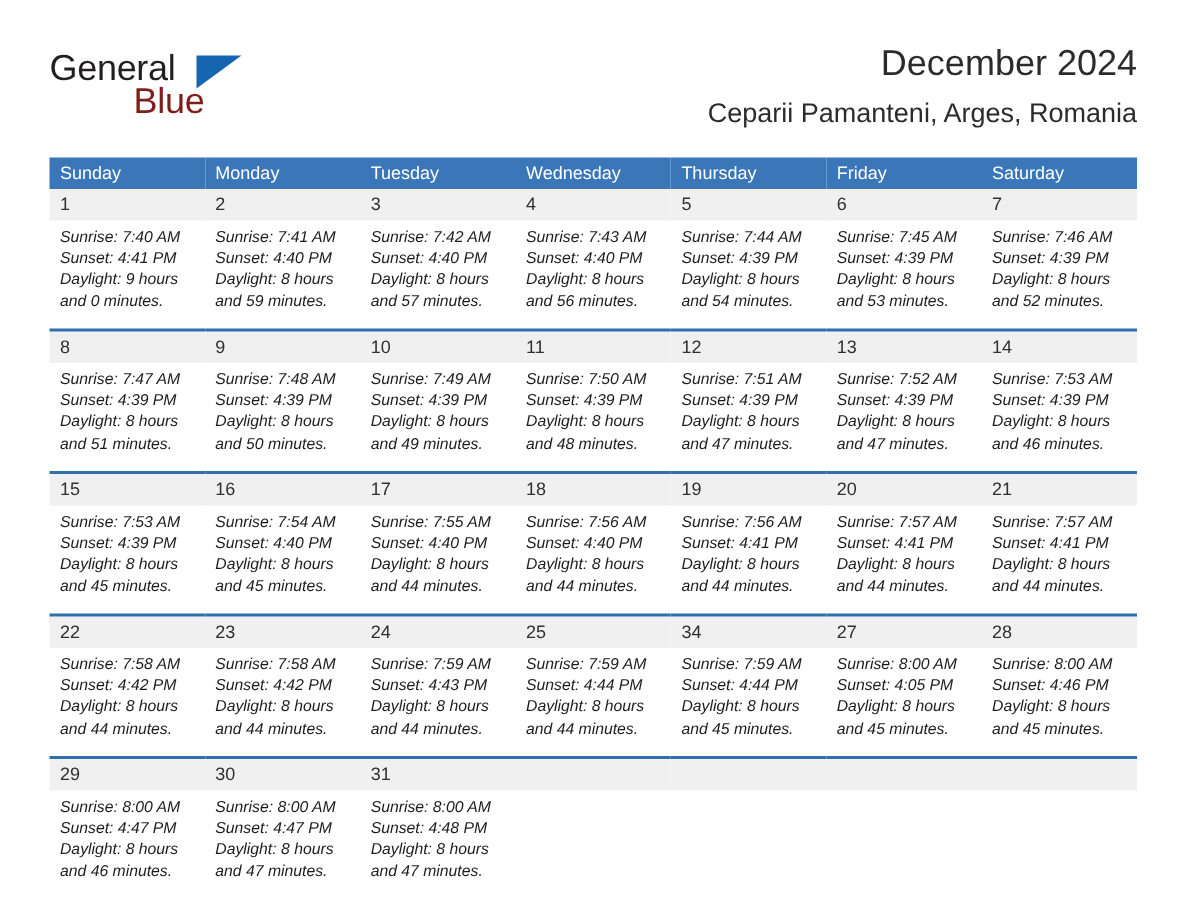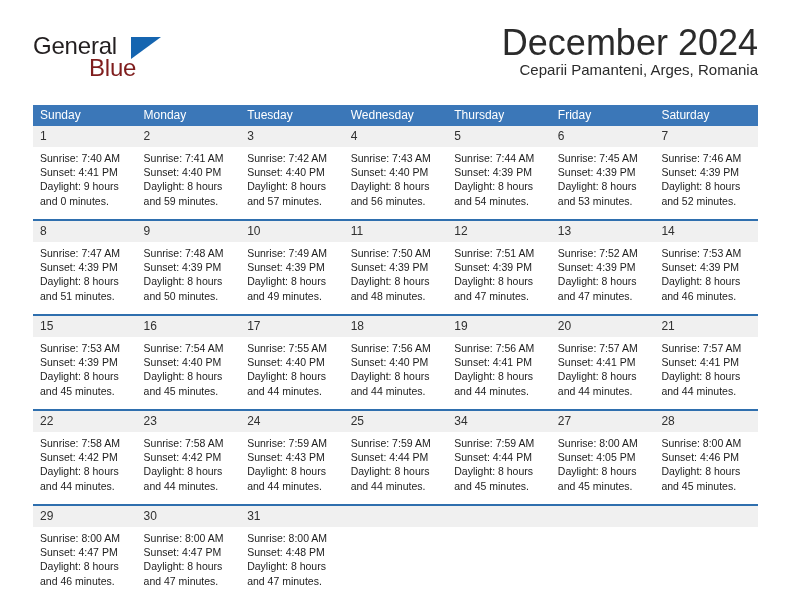--- a/index.html
+++ b/index.html
@@ -64,28 +64,29 @@
     border-bottom: 22px solid transparent;
   }
 
   .title-block {
     position: absolute;
     right: 0;
     top: 0;
     text-align: right;
   }
   .month-title {
-    font-size: 36px;
+    font-size: 24px;
     font-weight: normal;
     color: #2b2b2b;
     line-height: 34px;
     white-space: nowrap;
   }
   .location-subtitle {
-    font-size: 15px;
+    margin-top: 6px;
+    font-size: 18px;
     color: #2b2b2b;
     line-height: 19px;
     white-space: nowrap;
   }
 
   
   .calendar {
     position: absolute;
     left: 33px;
     top: 105px;
@@ -124,20 +125,21 @@
     padding: 3px 0 4px 7px;
     height: 14px;
   }
   .daynum.empty {
     color: transparent;
   }
   .details {
     padding: 4px 5px 0 7px;
     height: 72px;
     box-sizing: border-box;
+    font-style: italic;
   }
   .details div {
     font-size: 10.5px;
     line-height: 14.2px;
     color: #1c1c1c;
     white-space: nowrap;
   }
   .cell-empty .details div { visibility: hidden; }
 </style>
 </head>

